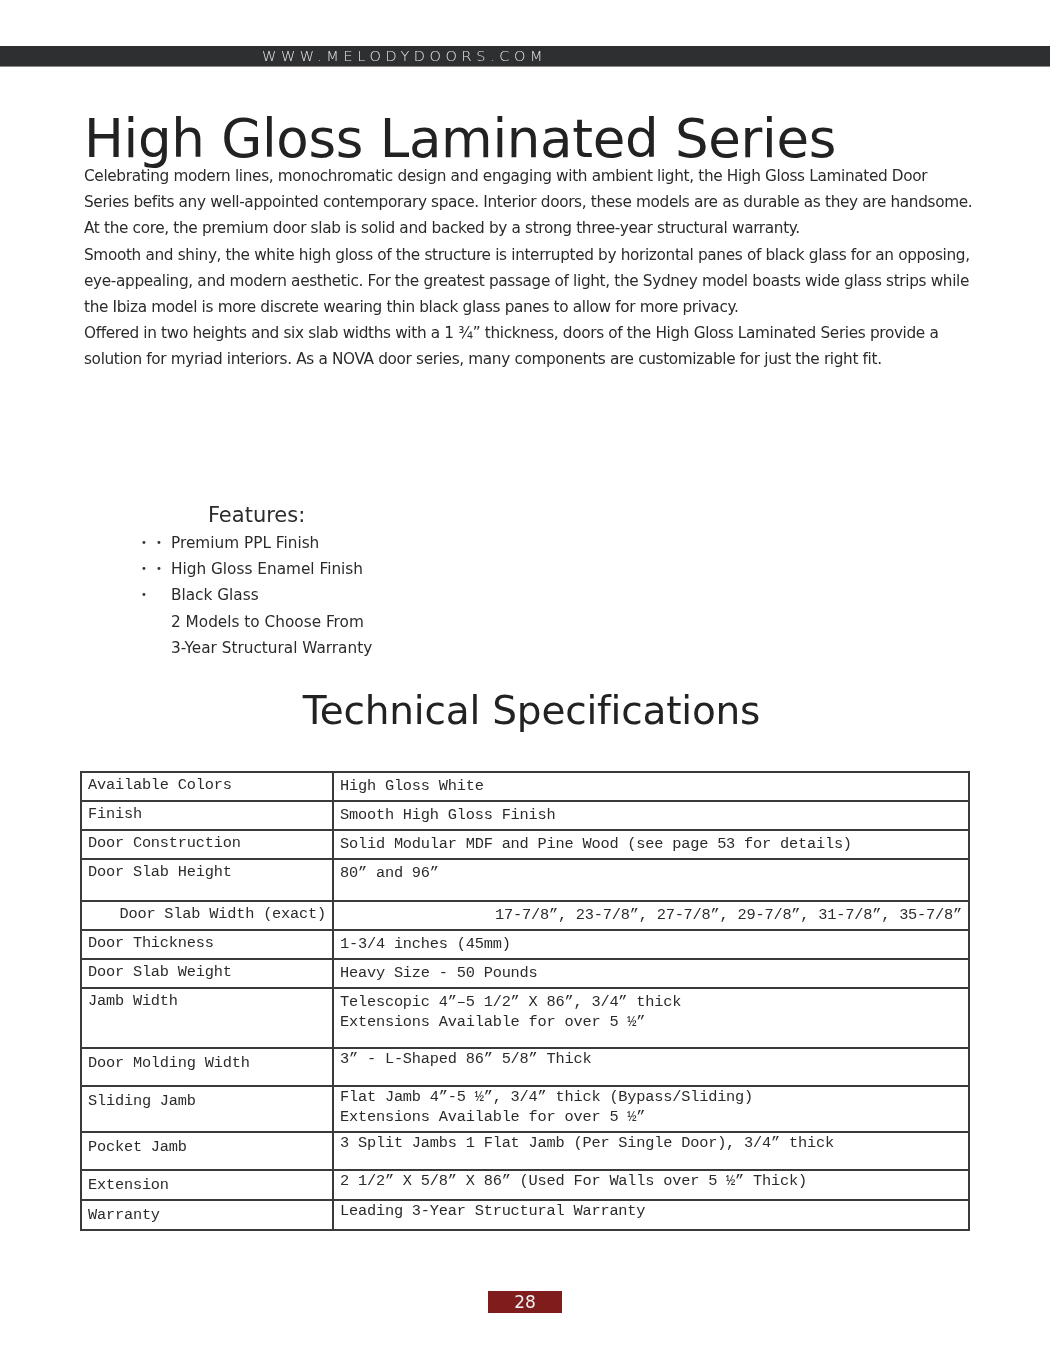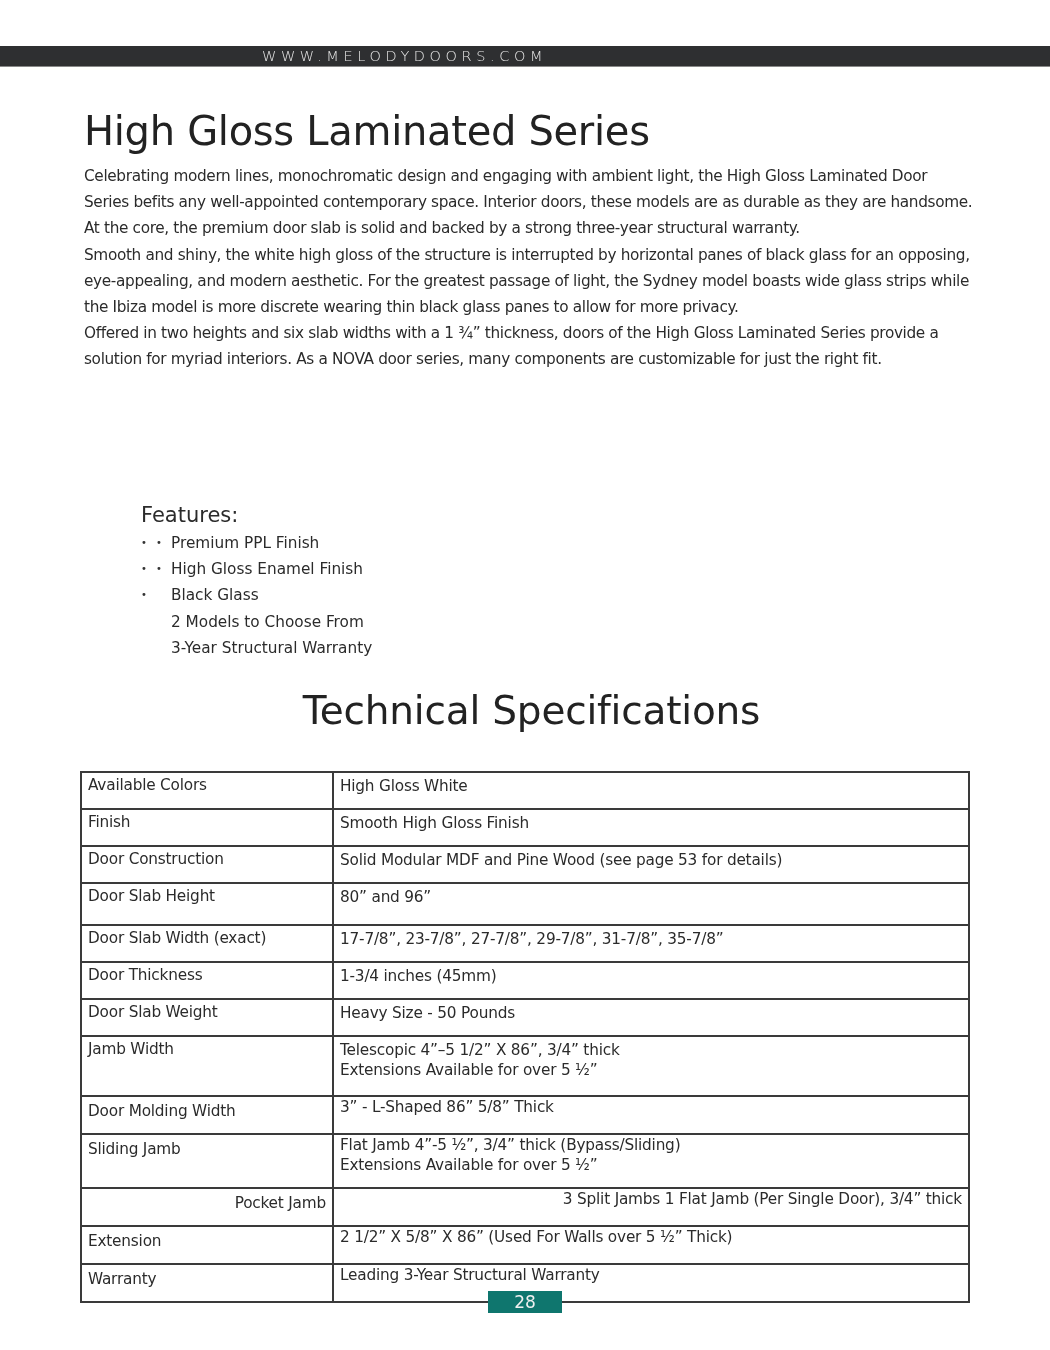--- a/index.html
+++ b/index.html
@@ -2,37 +2,37 @@
 <html><head>
 <meta charset="utf-8">
 <style>
   html, body { margin:0; padding:0; background:#ffffff; }
   body { width:1050px; height:1350px; position:relative; overflow:hidden;
          font-family:"DejaVu Sans", sans-serif; color:#2b2b2b; }
   .topbar { position:absolute; left:0; top:46px; width:1050px; height:20px;
             background:#2e2f31; border-bottom:1px solid #888; }
   .topbar-text { position:absolute; left:262px; top:0; height:20px; line-height:20px;
             color:#e8e8e8; font-size:14.5px; letter-spacing:4.6px; font-family:"DejaVu Sans", sans-serif; font-weight:300; }
-  .title { position:absolute; left:84px; top:108px; margin:0; font-size:40px; font-weight:normal;
+  .title { position:absolute; left:84px; top:108px; margin:0; font-size:53px; font-weight:normal;
            color:#222; letter-spacing:-0.3px; white-space:nowrap; }
   .intro { position:absolute; left:84px; top:163px; width:890px; font-size:15.3px; line-height:26.2px;
            color:#2b2b2b; letter-spacing:-0.35px; }
   .intro p { margin:0; }
   .features { position:absolute; left:141px; top:500px; }
-  .features-heading { margin:0; font-size:21px; font-weight:normal; color:#2b2b2b; height:30px; line-height:30px; }
+  .features-heading { margin:0; font-size:21px; font-weight:normal; color:#2b2b2b; height:30px; line-height:30px;text-align:center; }
   .feat-list { list-style:none; margin:0; padding:0; }
   .feat-item { position:relative; height:26.2px; line-height:26.2px; font-size:15.3px; padding-left:30px; white-space:nowrap; }
   .feat-bullet { position:absolute; left:0; top:0; font-size:10px; color:#333; letter-spacing:3px; }
   .spec-title { position:absolute; left:0; width:1063px; text-align:center; top:688px; margin:0;
                 font-size:39px; font-weight:normal; color:#222; white-space:nowrap; letter-spacing:-0.2px; }
   table.spec { position:absolute; left:80px; top:771px; width:890px; border-collapse:collapse;
                font-size:15.3px; color:#2b2b2b; }
-  table.spec td { border:2px solid #3a3a3a; padding:12px 6px; vertical-align:top; line-height:20px; letter-spacing:-0.2px; }
+  table.spec td { border:2px solid #3a3a3a; padding:4px 6px; vertical-align:top; line-height:20px; letter-spacing:-0.2px;font-family:Liberation Mono, monospace; }
   table.spec td.k { width:238px; }
-  .pagenum { position:absolute; left:488px; top:1291px; width:74px; height:22px; background:#0f766e;
+  .pagenum { position:absolute; left:488px; top:1291px; width:74px; height:22px; background:#7f1d1d;
              color:#f0f0f0; text-align:center; font-size:17px; line-height:22px; }
 </style>
 </head>
 <body>
 
 <div class="topbar">
   <span class="topbar-text">WWW.MELODYDOORS.COM</span>
 </div>
 
 <h1 class="title">High Gloss Laminated Series</h1>
@@ -75,21 +75,21 @@
         <td style="padding-top: 3px;">
           <div>Solid Modular MDF and Pine Wood (see page 53 for details)</div>
         </td>
       </tr>
       <tr style="height: 42px;">
         <td class="k" style="padding-top: 2px;">Door Slab Height</td>
         <td style="padding-top: 3px;">
           <div>80” and 96”</div>
         </td>
       </tr>
-      <tr style="height: 29px;">
+      <tr style="height: 29px; text-align: right;">
         <td class="k" style="padding-top: 2px;">Door Slab Width (exact)</td>
         <td style="padding-top: 3px;">
           <div>17-7/8”, 23-7/8”, 27-7/8”, 29-7/8”, 31-7/8”, 35-7/8”</div>
         </td>
       </tr>
       <tr style="height: 26px;">
         <td class="k" style="padding-top: 2px;">Door Thickness</td>
         <td style="padding-top: 3px;">
           <div>1-3/4 inches (45mm)</div>
         </td>
@@ -113,21 +113,21 @@
           <div>3” - L-Shaped 86” 5/8” Thick</div>
         </td>
       </tr>
       <tr style="height: 46px; margin-left: 44px;">
         <td class="k" style="padding-top: 4px;">Sliding Jamb</td>
         <td style="vertical-align: top; padding-top: 0px;">
           <div>Flat Jamb 4”-5 ½”, 3/4” thick (Bypass/Sliding)</div>
           <div>Extensions Available for over 5 ½”</div>
         </td>
       </tr>
-      <tr style="height: 38px; text-align: right;">
+      <tr style="height: 38px;">
         <td class="k" style="padding-top: 4px;">Pocket Jamb</td>
         <td style="vertical-align: top; padding-top: 0px;">
           <div>3 Split Jambs 1 Flat Jamb (Per Single Door), 3/4” thick</div>
         </td>
       </tr>
       <tr style="height: 26px;">
         <td class="k" style="padding-top: 4px;">Extension</td>
         <td style="vertical-align: top; padding-top: 0px;">
           <div>2 1/2” X 5/8” X 86” (Used For Walls over 5 ½” Thick)</div>
         </td>

